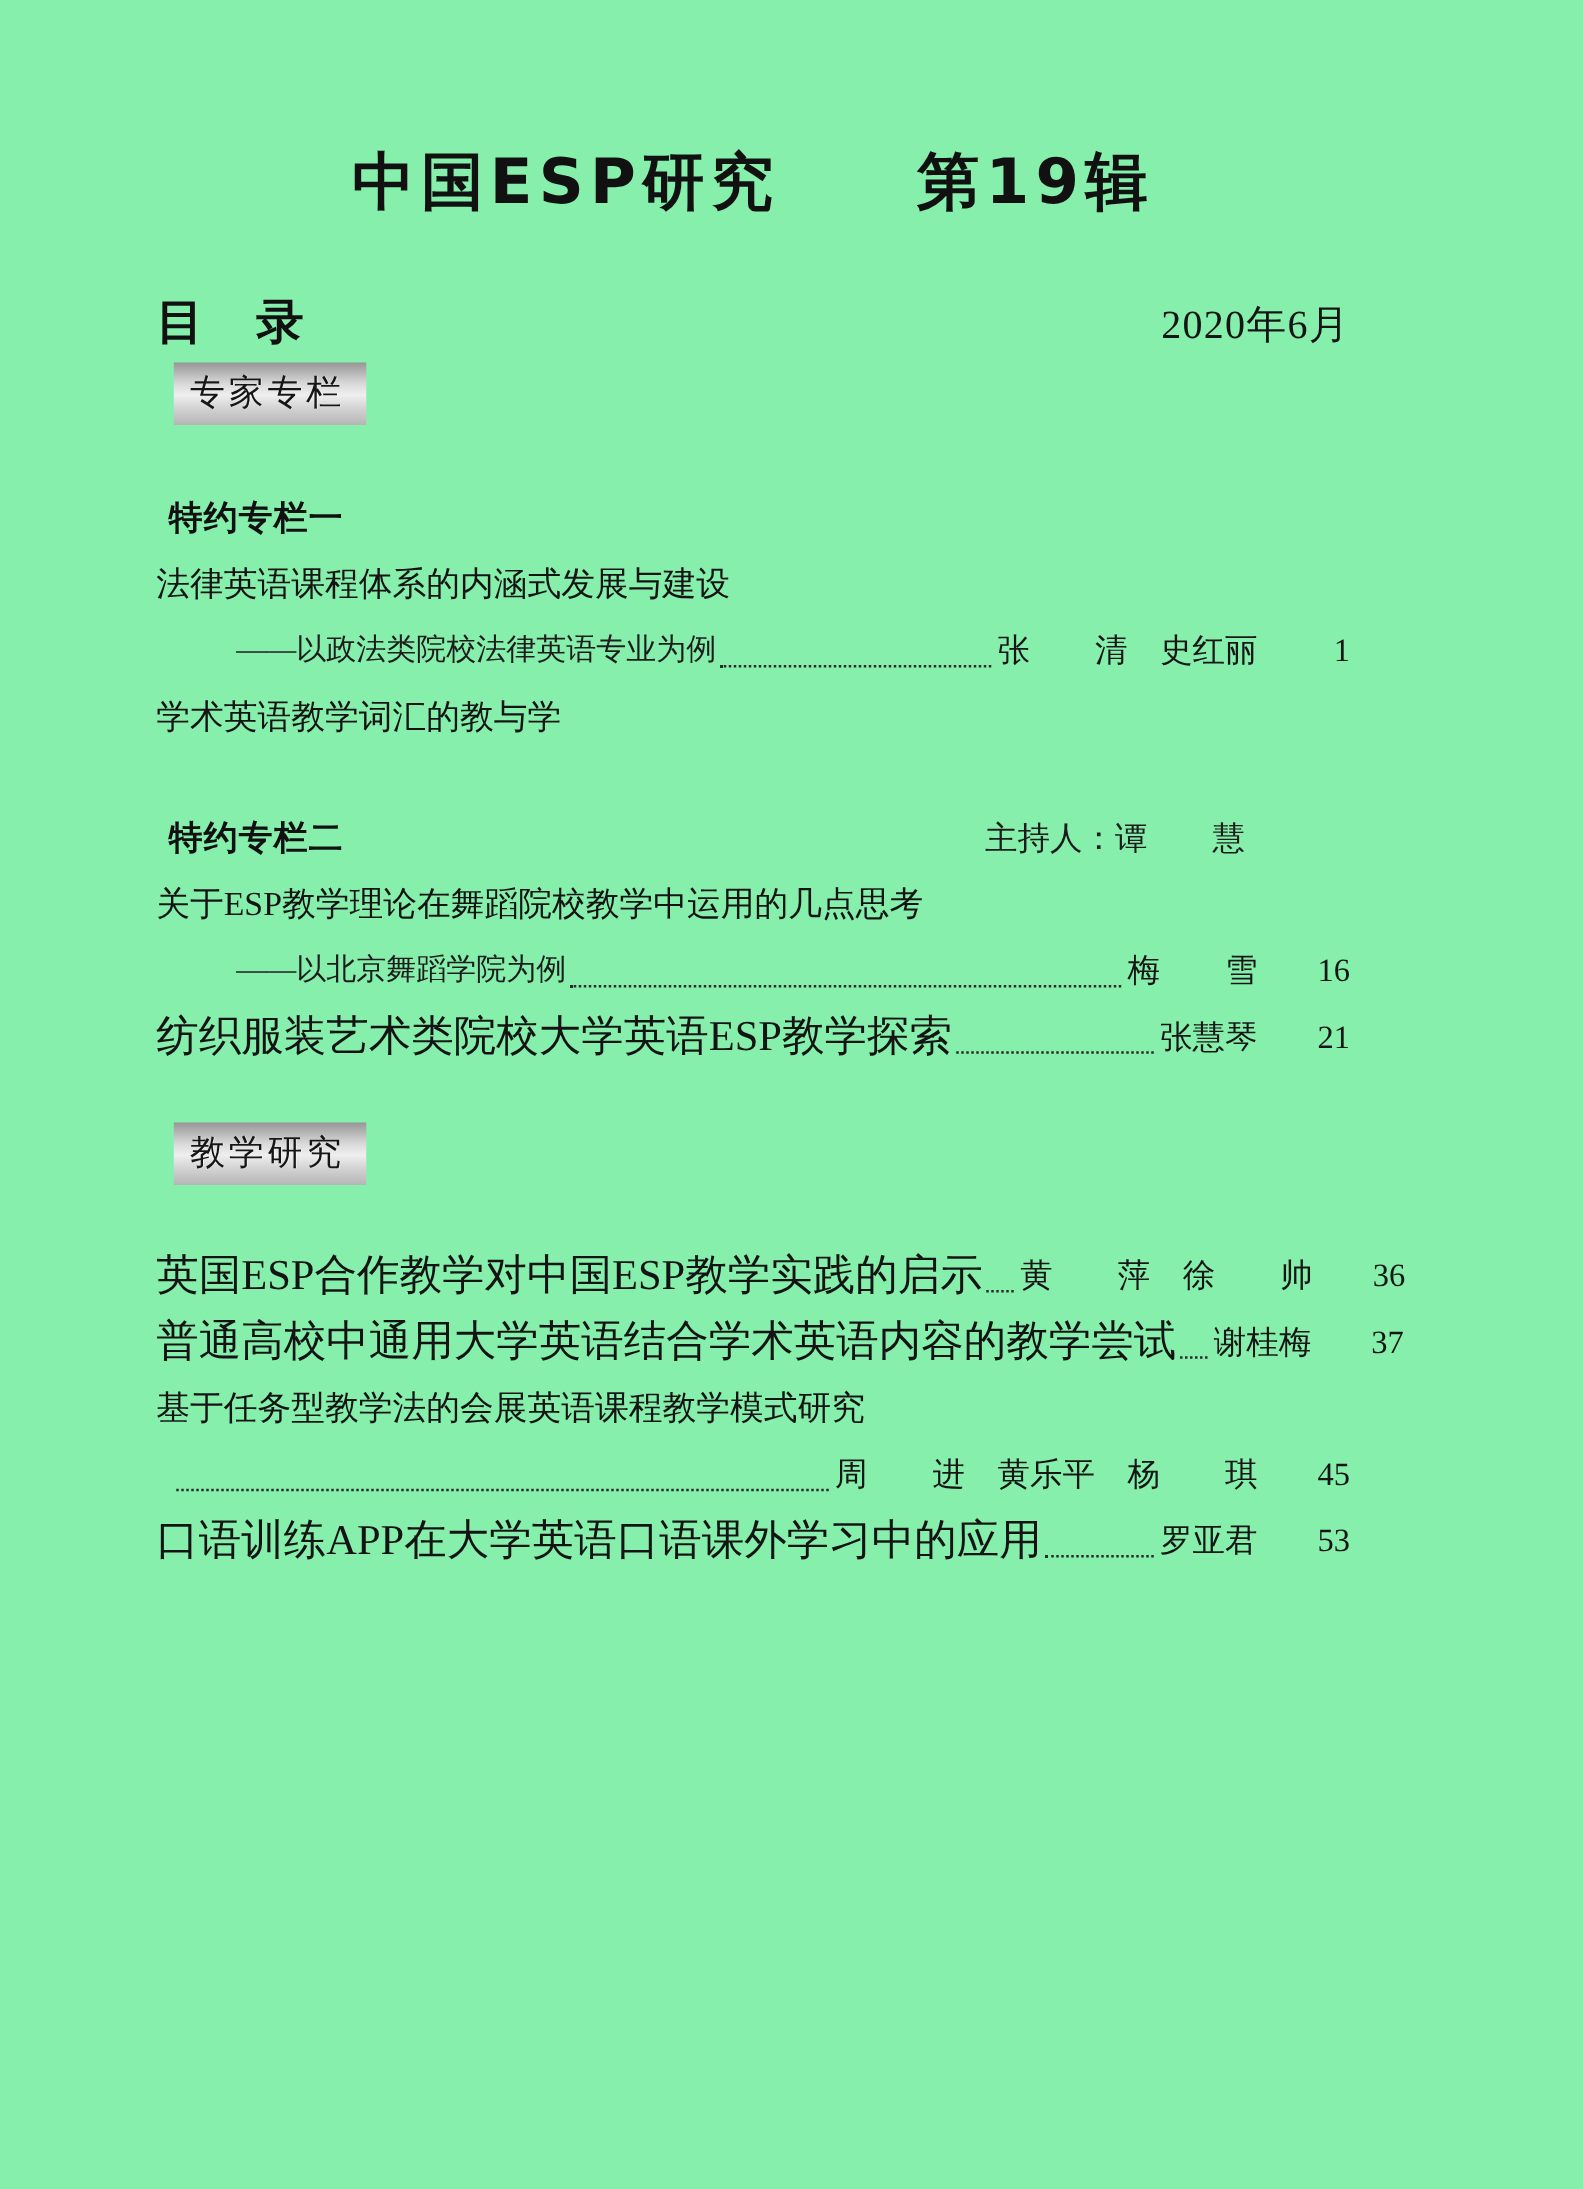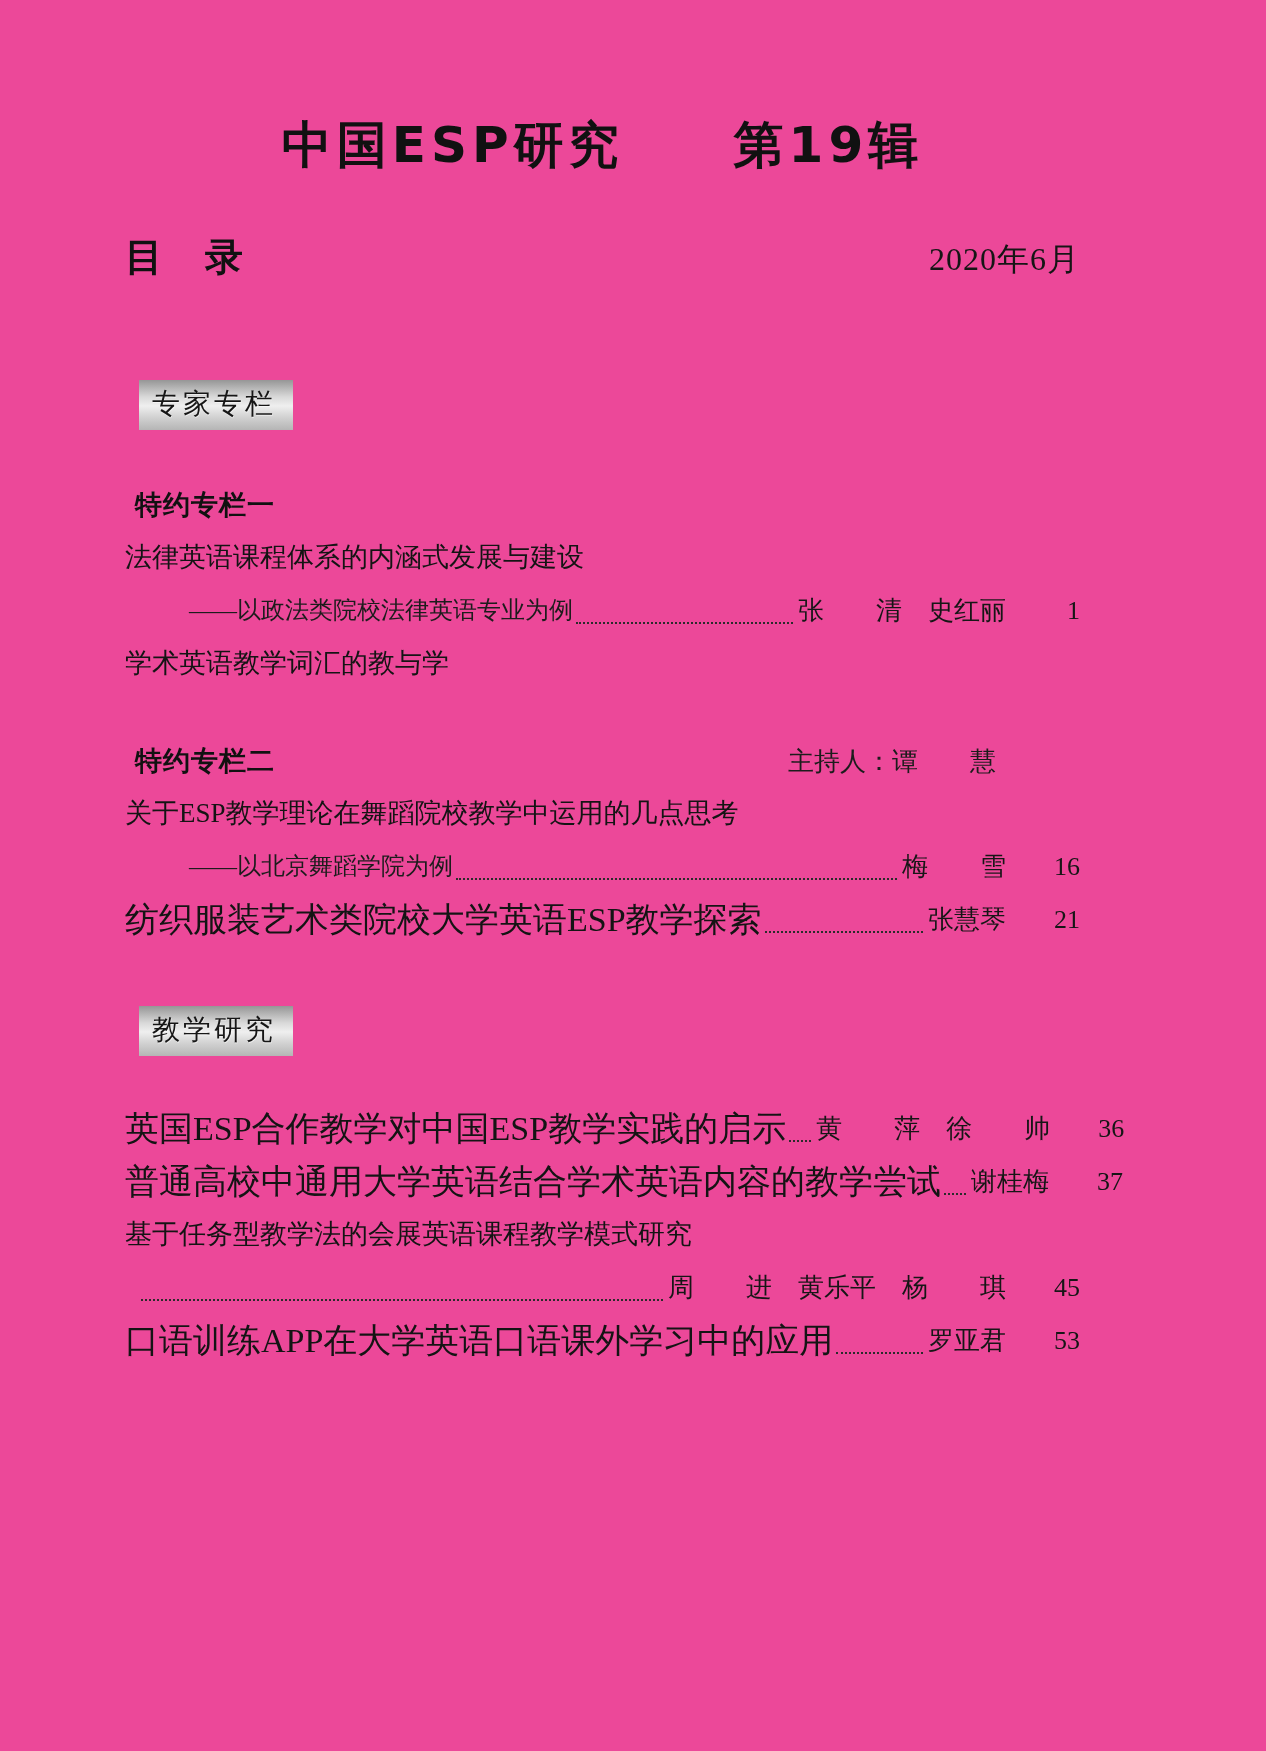--- a/index.html
+++ b/index.html
@@ -13,21 +13,21 @@
     overflow: hidden;
     font-family: "Liberation Serif", "DejaVu Serif", serif;
     color: #1a1a1a;
     -webkit-font-smoothing: antialiased;
   }
   .page {
     box-sizing: border-box;
     width: 1266px;
     height: 1751px;
     padding: 0 186px 0 125px; 
-    background: #ec4899;
+    background: #86efac;
   }
 
   
   .journal-title {
     margin: 0;
     padding-top: 112px;
     text-align: center;
     font-family: "DejaVu Sans", "Liberation Sans", sans-serif;
     font-weight: 900;
     font-size: 50px;
@@ -61,22 +61,22 @@
   .section-label {
     display: inline-block;
     margin-left: 14px;
     padding: 5px 17px 7px 13px;
     font-size: 28px;
     letter-spacing: 3px;
     color: #161616;
     background: linear-gradient(180deg, #969696 0%, #d9d9d9 34%, #efefef 52%, #d2d2d2 74%, #b5b5b5 100%);
     text-shadow: 0.5px 0.5px 0 rgba(255,255,255,0.55);
   }
-  .section-label.first { margin-top: 90px; }
-  .section-label.second { margin-top: 60px; }
+  .section-label.first { }
+  .section-label.second { margin-top: 42px; }
 
   
   .col-head {
     display: flex;
     align-items: baseline;
     justify-content: space-between;
     height: 53px;
     line-height: 53px;
   }
   .col-head.one { margin-top: 48px; }

